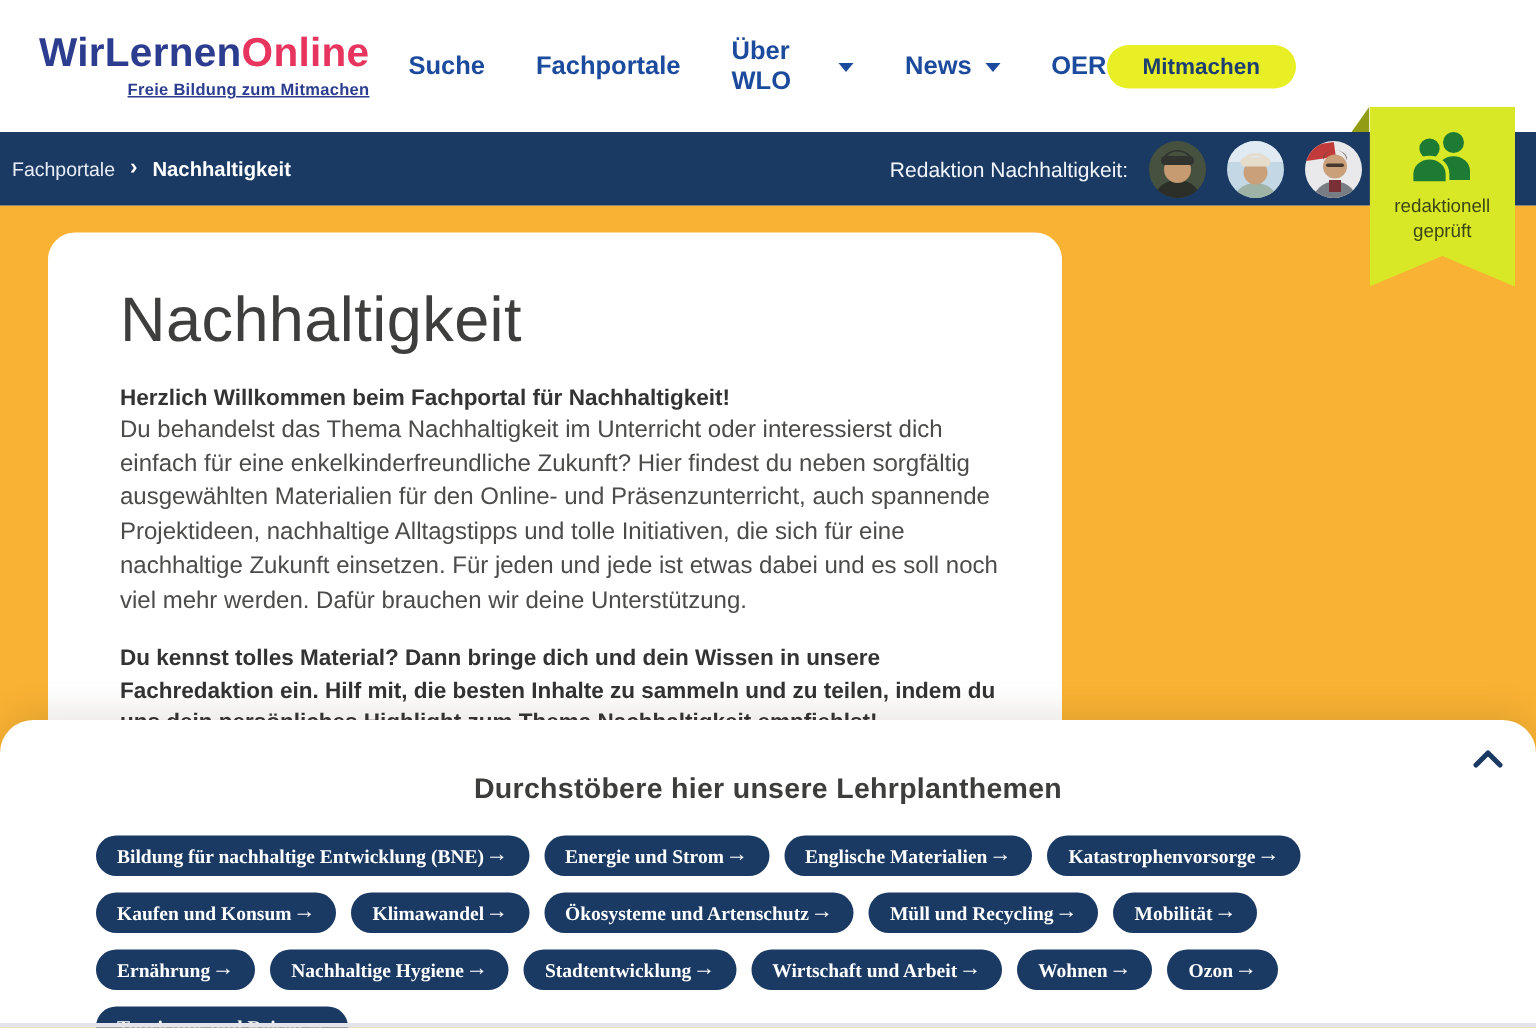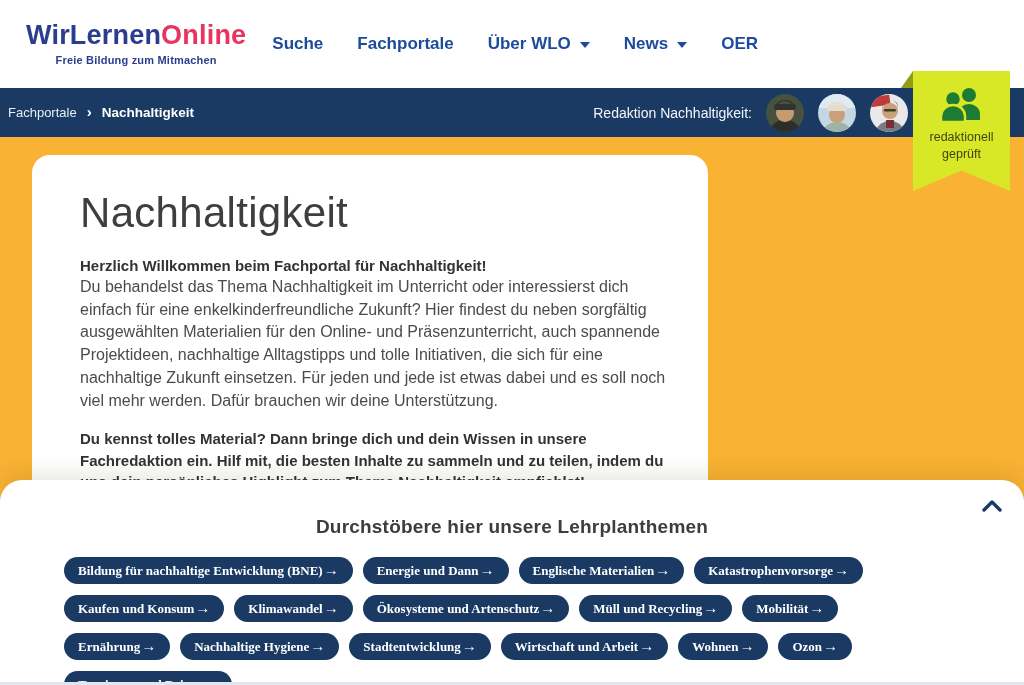--- a/index.html
+++ b/index.html
@@ -11,21 +11,21 @@
   .page { position:absolute; inset:0; }
 
   
   .site-header {
     position:absolute; top:0; left:0; width:880px; height:88px;
     background:#ffffff; display:flex; align-items:center; z-index:3;
   }
   .logo { margin-left:26px; cursor:pointer; }
   .logo-text { font-size:27px; font-weight:800; letter-spacing:.2px; color:#2c3d8f; line-height:1; }
   .logo-text .accent { color:#e8355f; }
-  .tagline { font-size:11px; font-weight:700; color:#2c3d8f; margin-top:5px; text-align:center; letter-spacing:.2px; }
+  .tagline { font-size:11px; font-weight:700; color:#2c3d8f; margin-top:5px; text-align:right; letter-spacing:.2px;text-decoration:underline; }
   .main-nav { display:flex; align-items:center; gap:34px; margin-left:26px; }
   .nav-link { display:flex; align-items:center; font-size:17px; font-weight:700; color:#1c4a9c; text-decoration:none; cursor:pointer; }
   .caret { width:0; height:0; border-left:5px solid transparent; border-right:5px solid transparent; border-top:6px solid #1c4a9c; display:inline-block; margin-left:9px; margin-top:2px; }
   .cta-btn {
     margin-left:auto; margin-right:16px; background:#e8ef25; color:#1c3e70;
     border:none; border-radius:15px; height:29px; padding:0 24px;
     font-family:"Liberation Sans", sans-serif; font-size:15px; font-weight:700; cursor:pointer;
   }
 
   
@@ -110,20 +110,21 @@
           <span class="caret"></span>
         </a>
         <a class="nav-link">
           <span>News</span>
           <span class="caret"></span>
         </a>
         <a class="nav-link">
           <span>OER</span>
         </a>
       </nav>
+    <button class="cta-btn">Mitmachen</button>
   </header>
 
   <div class="breadcrumb-bar">
     <div class="crumbs">
       <span class="crumb-parent">Fachportale</span>
       <span class="crumb-sep">›</span>
       <span class="crumb-current">Nachhaltigkeit</span>
     </div>
     <div class="redaktion">
       <span class="redaktion-label">Redaktion Nachhaltigkeit:</span>
@@ -190,21 +191,21 @@
         <polyline points="4,12 12,4 20,12" fill="none" stroke="#1a3a64" stroke-width="3.4" stroke-linecap="round" stroke-linejoin="round"></polyline>
       </svg>
     </button>
     <div class="pill-rows" id="pill-rows">
         <div class="pill-row">
           <button class="pill">
             <span>Bildung für nachhaltige Entwicklung (BNE)</span>
             <span class="arrow">→</span>
           </button>
           <button class="pill">
-            <span>Energie und Dann</span>
+            <span>Energie und Strom</span>
             <span class="arrow">→</span>
           </button>
           <button class="pill">
             <span>Englische Materialien</span>
             <span class="arrow">→</span>
           </button>
           <button class="pill">
             <span>Katastrophenvorsorge</span>
             <span class="arrow">→</span>
           </button>

